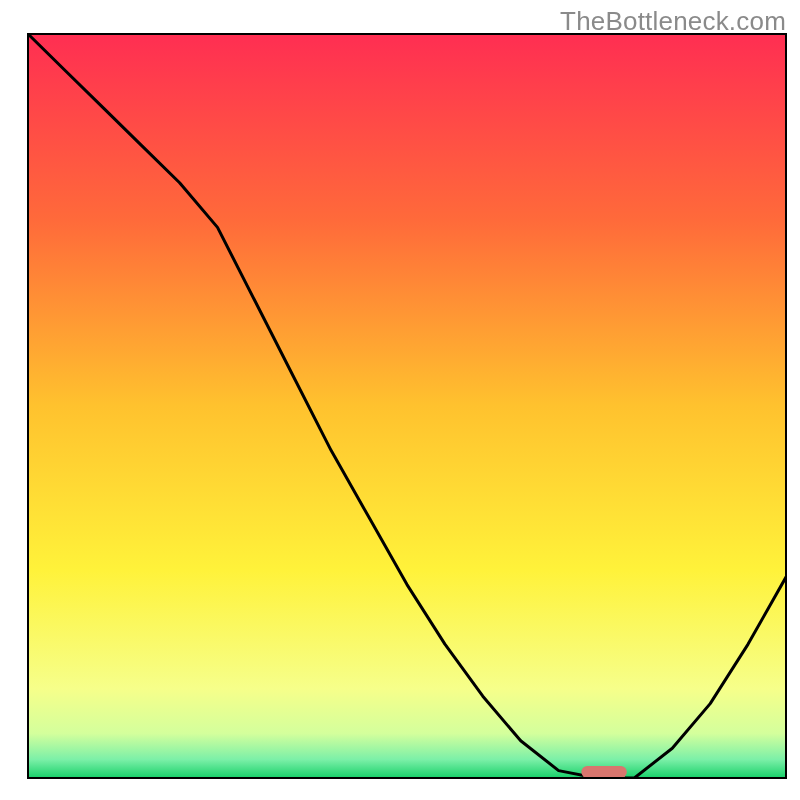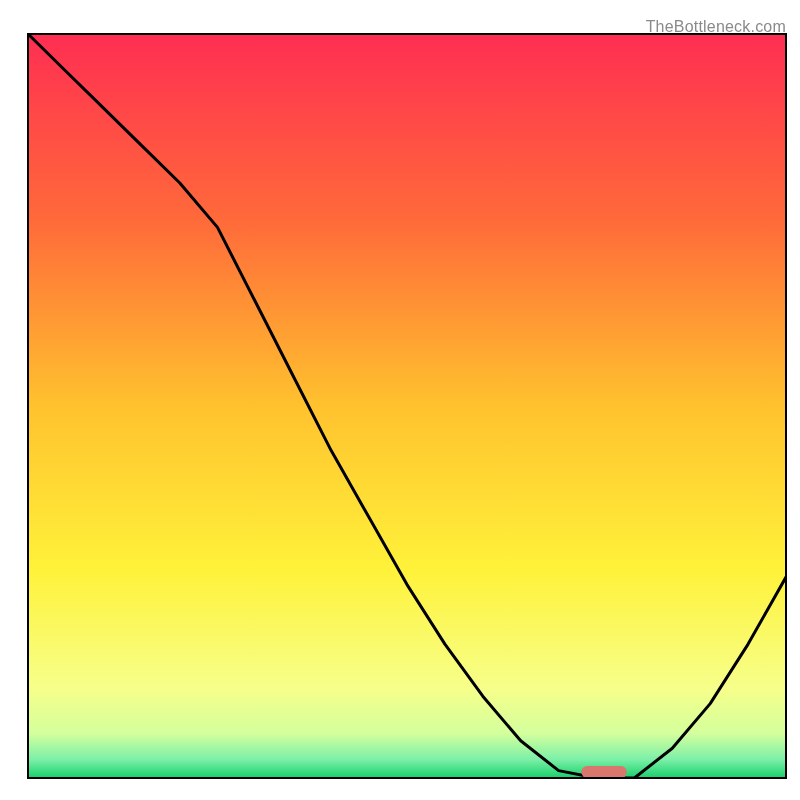--- a/index.html
+++ b/index.html
@@ -11,24 +11,24 @@
     background: #fff;
     font-family: Arial, Helvetica, sans-serif;
   }
   .chart-container {
     position: relative;
     width: 800px;
     height: 800px;
   }
   .watermark {
     position: absolute;
-    top: 18px;
+    top: 6px;
     right: 14px;
     color: #8a8a8a;
-    font-size: 16px;
+    font-size: 26px;
     font-weight: 500;
     letter-spacing: 0.2px;
     user-select: none;
   }
   svg {
     display: block;
   }
 </style>
 </head>
 <body>

